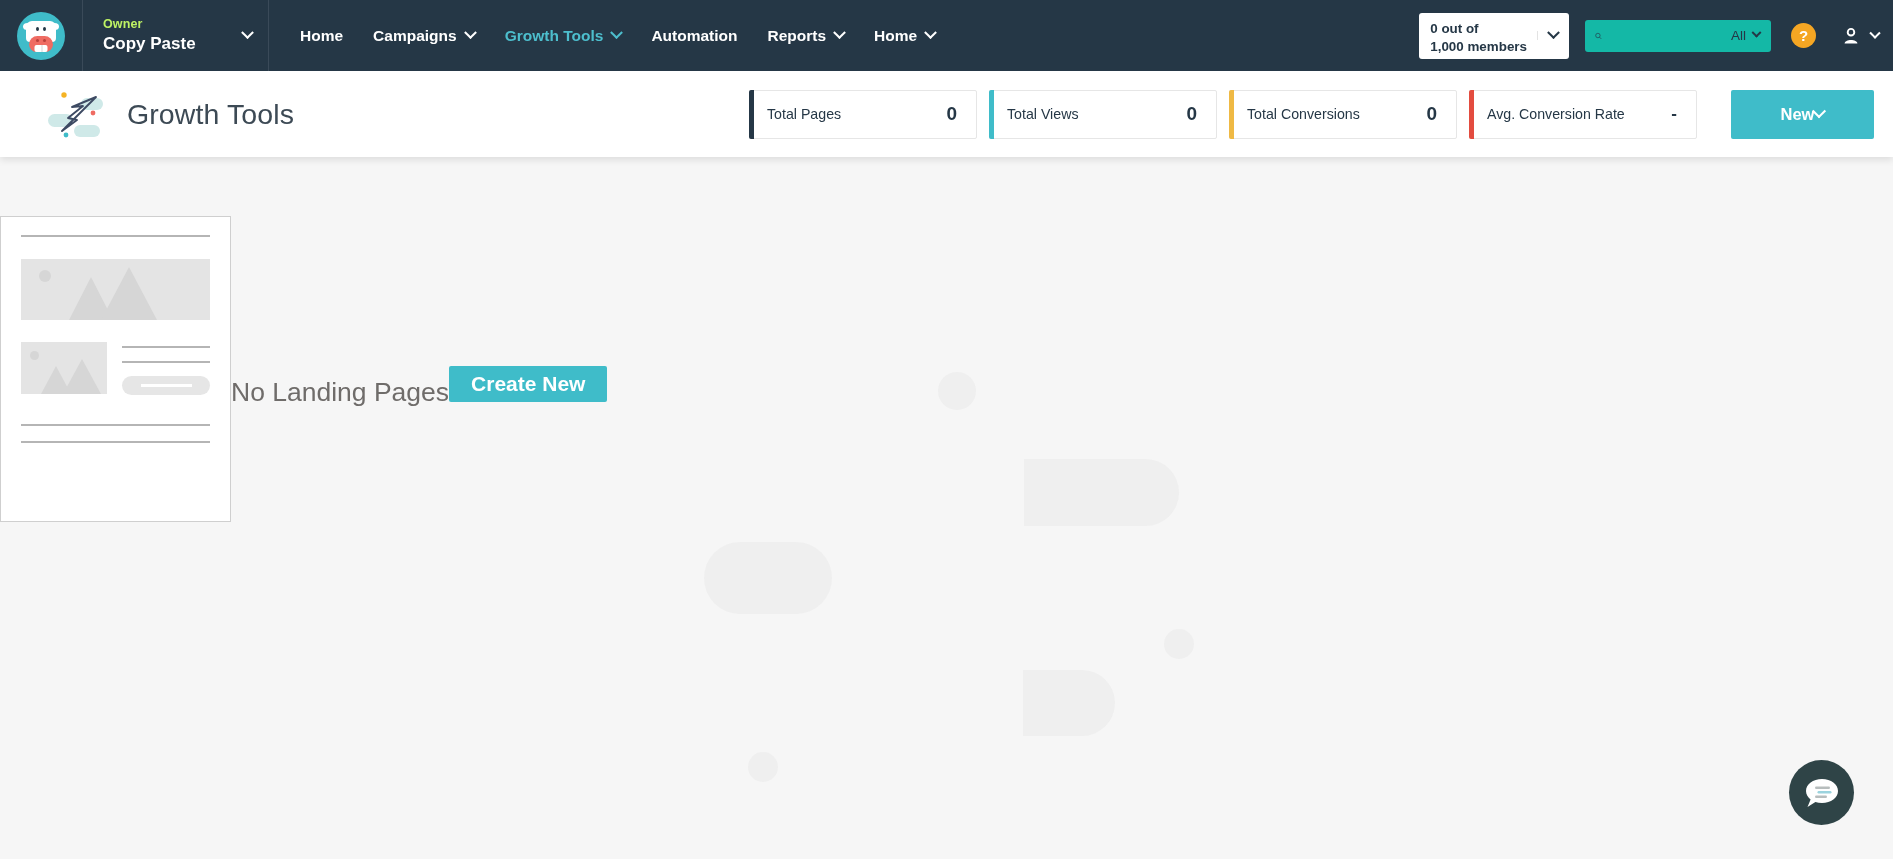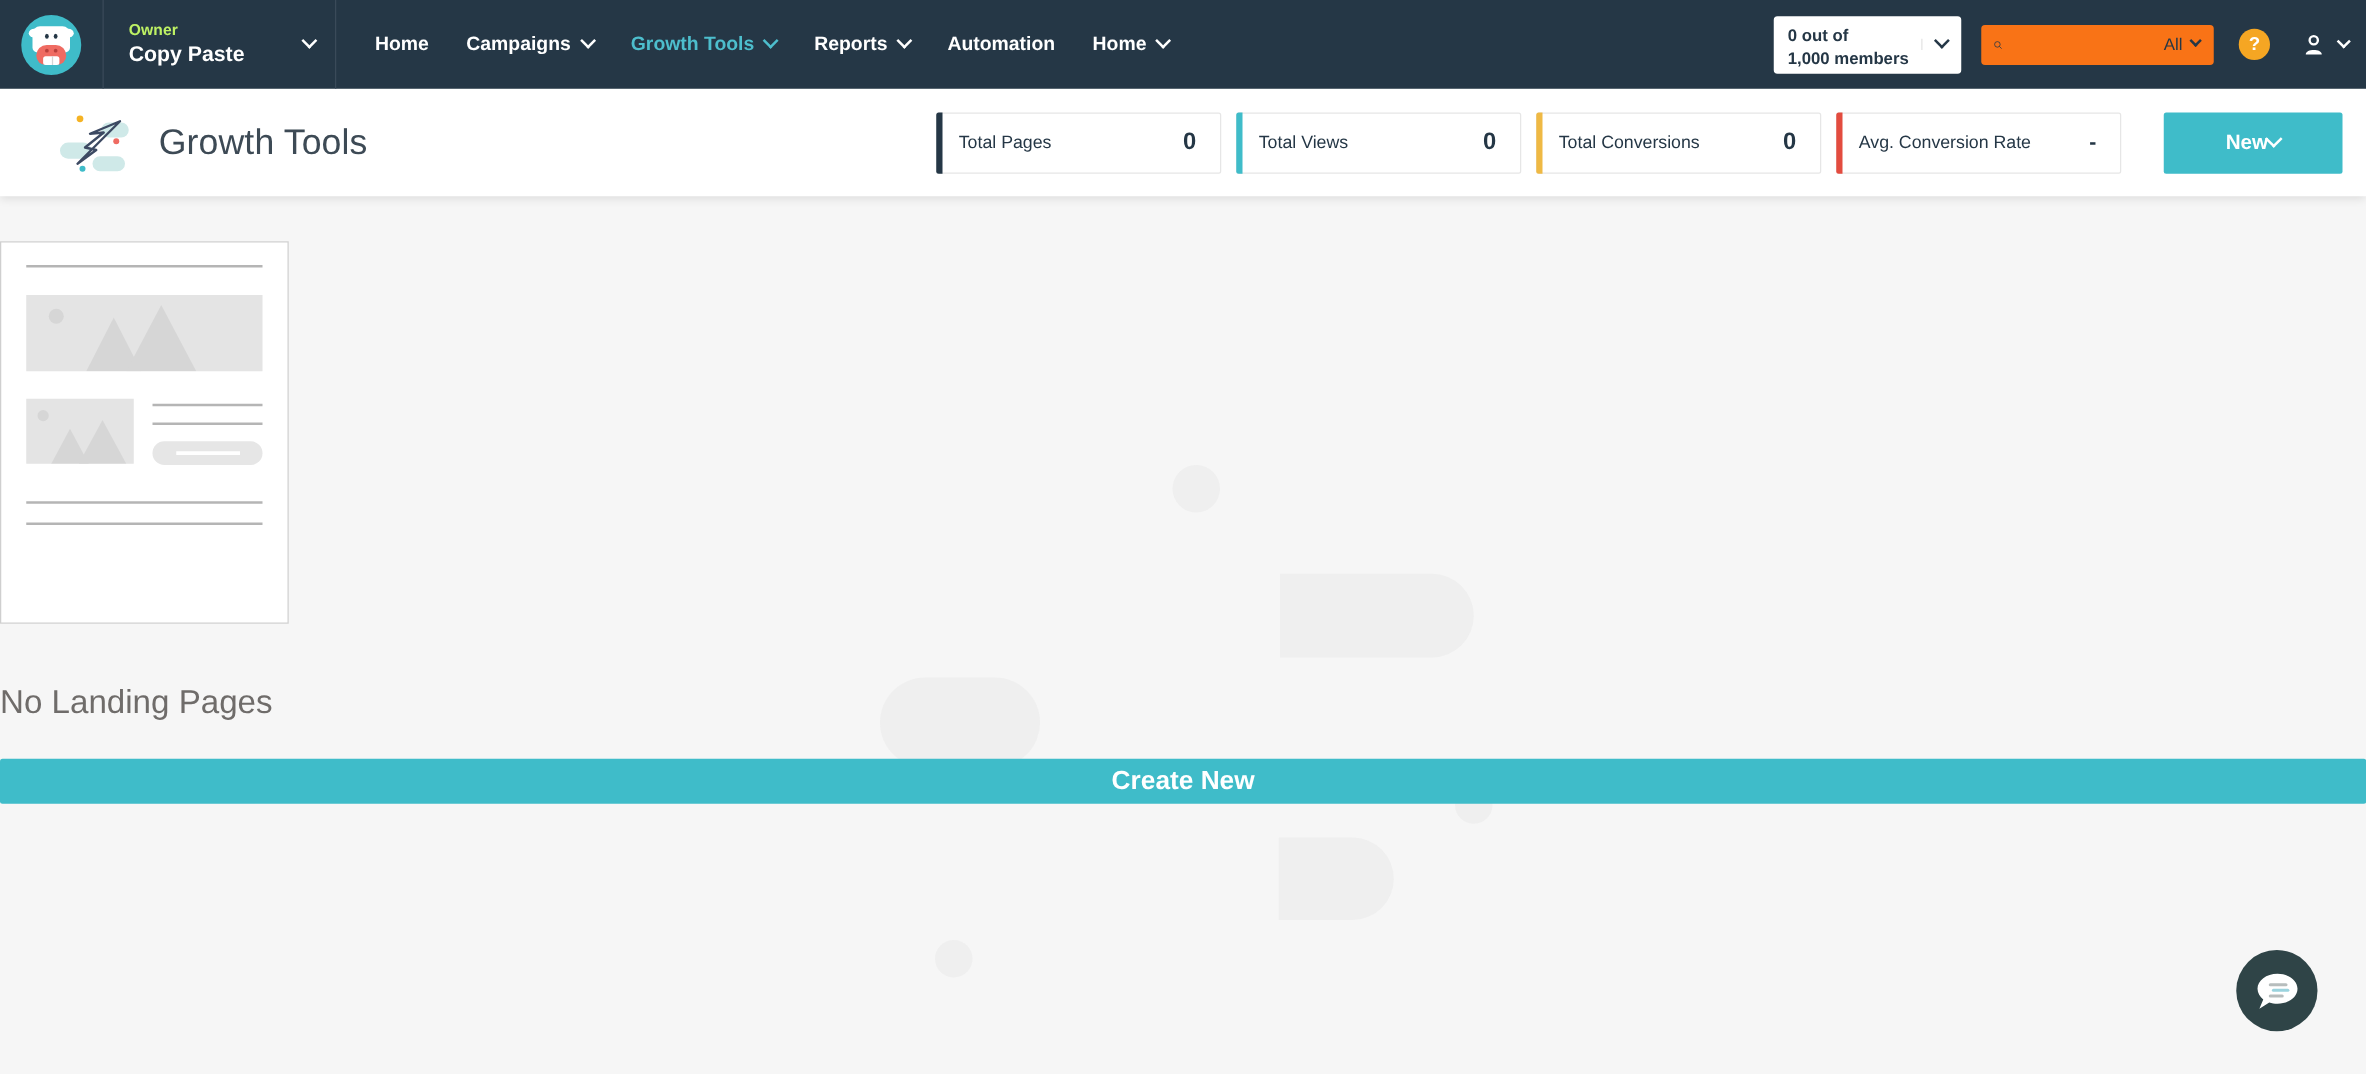--- a/index.html
+++ b/index.html
@@ -178,21 +178,21 @@
   .members-caret {
     width: 32px;
     border-left: 1px solid #e3e3e3;
     display: flex;
     align-items: center;
     justify-content: center;
     color: #253746;
   }
 
   .searchbox {
-    background: #f97316;
+    background: #14b8a6;
     border-radius: 3px;
     height: 32px;
     width: 186px;
     margin-left: 16px;
     display: flex;
     align-items: center;
     padding: 0 9px 0 10px;
     gap: 22px;
   }
   .search-input {
@@ -330,23 +330,23 @@
 
   .blob {
     position: absolute;
     background: #ededed;
     opacity: .85;
   }
 
   .empty-wrap {
     position: relative;
     z-index: 5;
-    padding-top: 36px;
-    display: flex;
-    flex-direction: column;
+    padding-top: 59px;
+    display: flex;
+    align-items: center;
   }
 
   
   .page-mock {
     width: 231px;
     height: 306px;
     background: #fff;
     border: 1px solid #cfcfcf;
     padding: 18px 20px 0 20px;
   }
@@ -474,25 +474,25 @@
     </div>
     <div class="nav-item">
       <span>Campaigns</span>
       <span class="caret"></span>
     </div>
     <div class="nav-item active">
       <span>Growth Tools</span>
       <span class="caret"></span>
     </div>
     <div class="nav-item">
+      <span>Automation</span>
+    </div>
+    <div class="nav-item">
       <span>Reports</span>
       <span class="caret"></span>
-    </div>
-    <div class="nav-item">
-      <span>Automation</span>
     </div>
     <div class="nav-item">
       <span>Home</span>
       <span class="caret"></span>
     </div>
   </div>
 
   <div class="nav-right">
 
     <div class="members-box">

